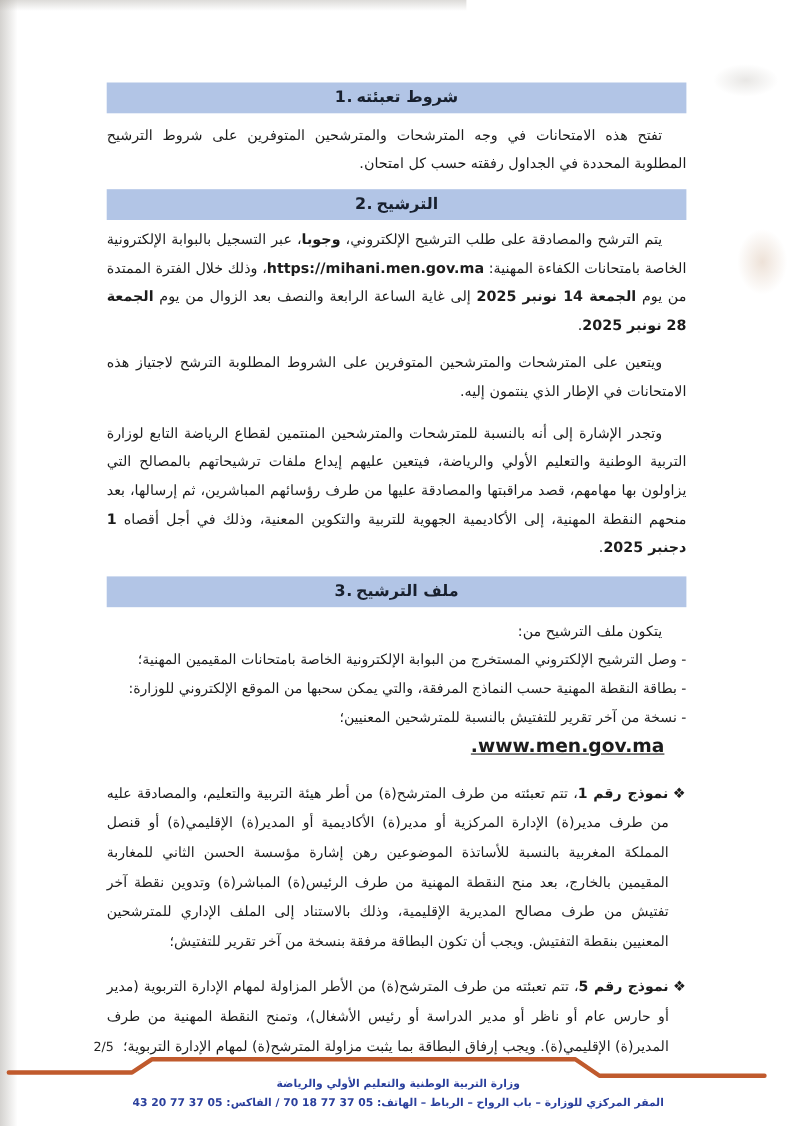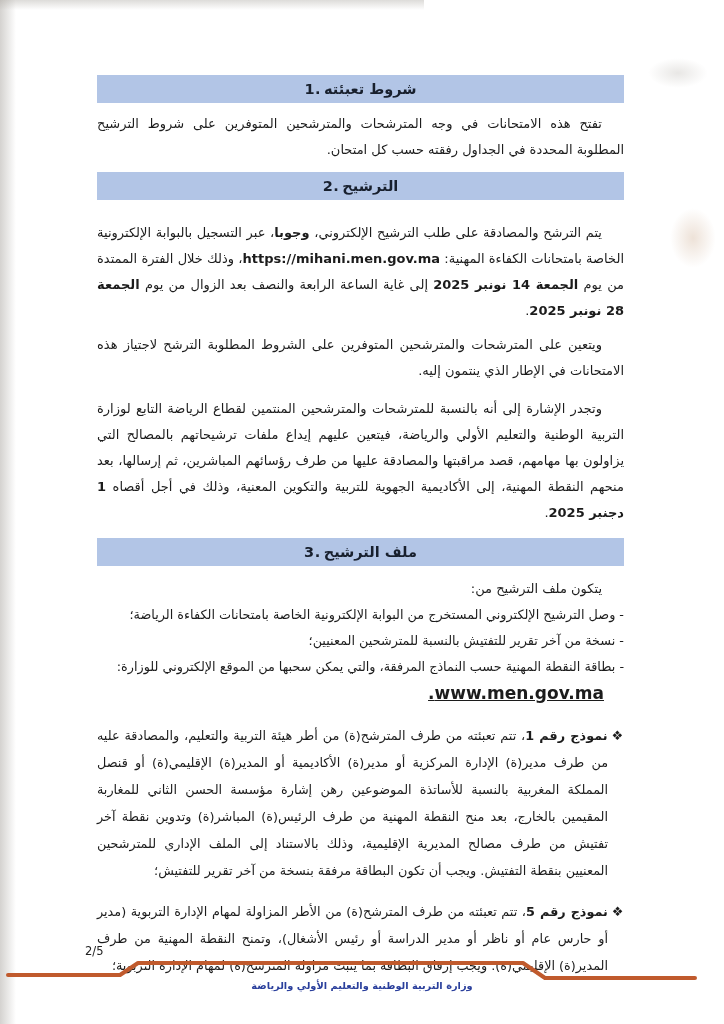--- a/index.html
+++ b/index.html
@@ -81,21 +81,21 @@
     font-size:12.8px;
     line-height:27px;
     padding-right:16px;
     text-indent:-16px;
     margin:0;
   }
   .model .bullet { font-size:13px; margin-left:4px; }
   b { font-weight:bold; }
 
   .mt8  { margin-top:8px; }
-  .mt6  { margin-top:20px; }
+  .mt6  { margin-top:6px; }
   .mt9  { margin-top:9px; }
   .mt10 { margin-top:10px; }
   .mt12 { margin-top:12px; }
   .mt14 { margin-top:14px; }
   .mt16 { margin-top:16px; }
 
   .footer { position:absolute; left:0; right:0; bottom:0; height:100px; }
   .page-number {
     position:absolute; left:85px; top:20px;
     font-size:11.5px; color:#222; direction:ltr;
@@ -141,36 +141,37 @@
     <p class="para mt6"><span>يتم الترشح والمصادقة على طلب الترشيح الإلكتروني، </span><b>وجوبا</b><span>، عبر التسجيل بالبوابة الإلكترونية الخاصة بامتحانات الكفاءة المهنية: </span><b>https://mihani.men.gov.ma</b><span>، وذلك خلال الفترة الممتدة من يوم </span><b>الجمعة 14 نونبر 2025</b><span> إلى غاية الساعة الرابعة والنصف بعد الزوال من يوم </span><b>الجمعة 28 نونبر 2025</b><span>.</span></p>
     <p class="para mt8"><span>ويتعين على المترشحات والمترشحين المتوفرين على الشروط المطلوبة الترشح لاجتياز هذه الامتحانات في الإطار الذي ينتمون إليه.</span></p>
     <p class="para mt12"><span>وتجدر الإشارة إلى أنه بالنسبة للمترشحات والمترشحين المنتمين لقطاع الرياضة التابع لوزارة التربية الوطنية والتعليم الأولي والرياضة، فيتعين عليهم إيداع ملفات ترشيحاتهم بالمصالح التي يزاولون بها مهامهم، قصد مراقبتها والمصادقة عليها من طرف رؤسائهم المباشرين، ثم إرسالها، بعد منحهم النقطة المهنية، إلى الأكاديمية الجهوية للتربية والتكوين المعنية، وذلك في أجل أقصاه </span><b>1 دجنبر 2025</b><span>.</span></p>
 
     <div class="bar mt12">
       <span class="hnum">3.</span>
       <span class="htitle" dir="rtl">ملف الترشيح</span>
     </div>
 
     <p class="para noindent mt10" style="text-indent:22px;">يتكون ملف الترشيح من:</p>
-    <p class="list-item">- وصل الترشيح الإلكتروني المستخرج من البوابة الإلكترونية الخاصة بامتحانات الكفاءة الرياضة؛</p>
+    <p class="list-item">- وصل الترشيح الإلكتروني المستخرج من البوابة الإلكترونية الخاصة بامتحانات المقيمين المهنية؛</p>
+    <p class="list-item">- بطاقة النقطة المهنية حسب النماذج المرفقة، والتي يمكن سحبها من الموقع الإلكتروني للوزارة:</p>
     <p class="list-item">- نسخة من آخر تقرير للتفتيش بالنسبة للمترشحين المعنيين؛</p>
-    <p class="list-item">- بطاقة النقطة المهنية حسب النماذج المرفقة، والتي يمكن سحبها من الموقع الإلكتروني للوزارة:</p>
     <div class="url-line">www.men.gov.ma.</div>
 
     <p class="model mt16">
       <span class="bullet">❖</span><span><b>نموذج رقم 1</b><span>، تتم تعبئته من طرف المترشح(ة) من أطر هيئة التربية والتعليم، والمصادقة عليه من طرف مدير(ة) الإدارة المركزية أو مدير(ة) الأكاديمية أو المدير(ة) الإقليمي(ة) أو قنصل المملكة المغربية بالنسبة للأساتذة الموضوعين رهن إشارة مؤسسة الحسن الثاني للمغاربة المقيمين بالخارج، بعد منح النقطة المهنية من طرف الرئيس(ة) المباشر(ة) وتدوين نقطة آخر تفتيش من طرف مصالح المديرية الإقليمية، وذلك بالاستناد إلى الملف الإداري للمترشحين المعنيين بنقطة التفتيش. ويجب أن تكون البطاقة مرفقة بنسخة من آخر تقرير للتفتيش؛</span></span>
     </p>
 
     <p class="model mt14">
       <span class="bullet">❖</span><span><b>نموذج رقم 5</b><span>، تتم تعبئته من طرف المترشح(ة) من الأطر المزاولة لمهام الإدارة التربوية (مدير أو حارس عام أو ناظر أو مدير الدراسة أو رئيس الأشغال)، وتمنح النقطة المهنية من طرف المدير(ة) الإقليمي(ة). ويجب إرفاق البطاقة بما يثبت مزاولة المترشح(ة) لمهام الإدارة التربوية؛</span></span>
     </p>
 
   </div>
 
   <div class="footer">
     <div class="page-number">2/5</div>
     <svg class="footer-line-svg" viewBox="0 0 724 100" xmlns="http://www.w3.org/2000/svg">
       <polyline points="8,51 120,51 138,39 523,39 545,54 695,54" fill="none" stroke="#c05a2d" stroke-width="4" stroke-linejoin="round" stroke-linecap="round"></polyline>
     </svg>
     <div class="footer-text-1">وزارة التربية الوطنية والتعليم الأولي والرياضة</div>
+    <div class="footer-text-2">المقر المركزي للوزارة – باب الرواح – الرباط – الهاتف: 05 37 77 18 70 / الفاكس: 05 37 77 20 43</div>
   </div>
 
 </div>
 
 </body></html>

